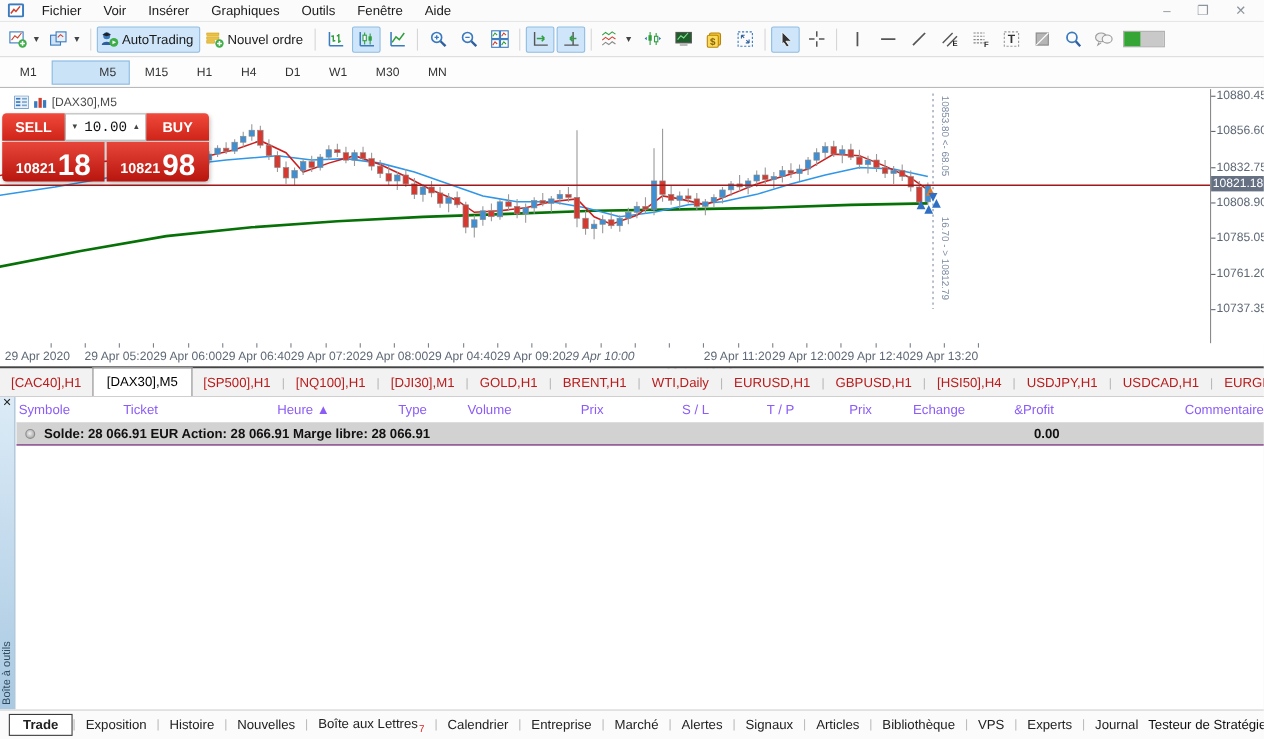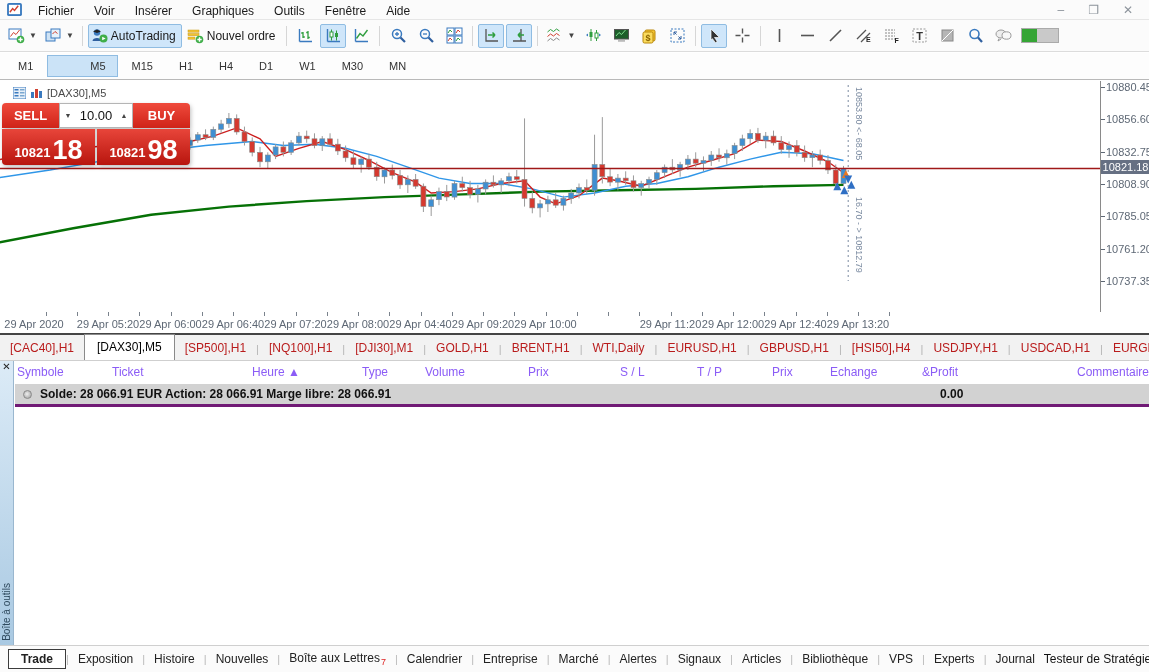--- a/index.html
+++ b/index.html
@@ -39,21 +39,21 @@
   #chart-title span{font-size:11px;color:#4a4a4a;}
   
   #tradepanel{position:absolute;left:2px;top:22px;width:188px;z-index:7;filter:drop-shadow(1px 2px 2px rgba(0,0,0,.25));}
   #tp-top{display:flex;height:25px;}
   .tp-btn{width:57px;background:linear-gradient(#ef4a3c,#cf2318);color:#fff;font-size:13px;font-weight:bold;
           display:flex;align-items:center;justify-content:center;}
   #tp-sell{border-radius:4px 0 0 0;}
   #tp-buy{border-radius:0 4px 0 0;}
   #tp-vol{width:74px;background:#fff;border:1px solid #b5b5b5;box-sizing:border-box;display:flex;align-items:center;}
   #tp-vol .spin{width:16px;font-size:7px;color:#444;text-align:center;}
-  #tp-vol .val{flex:1;font-size:13px;color:#111;text-align:center;}
+  #tp-vol .val{flex:1;font-size:13px;color:#111;text-align:center;font-family:Liberation Mono, monospace;}
   #tp-prices{display:flex;gap:2px;height:36px;margin-top:1px;}
   .tp-price{flex:1;background:linear-gradient(#e8453a,#b8150e);color:#fff;display:flex;align-items:flex-end;
             justify-content:center;padding-bottom:2px;}
   .tp-price .int{font-size:13px;font-weight:bold;margin:0 2px 3px 0;}
   .tp-price .dec{font-size:27px;font-weight:bold;line-height:25px;}
   #tp-price-sell{border-radius:0 0 0 4px;}
   #tp-price-buy{border-radius:0 0 4px 0;}
   
   #paxis{position:absolute;left:1100px;top:0;width:49px;height:231px;border-left:1px solid #8a8a8a;background:#fff;}
   .pa-label{position:absolute;left:5px;font-size:11px;color:#5e6875;white-space:nowrap;}
@@ -69,21 +69,21 @@
   #symtabs{position:absolute;left:0;top:335px;width:1149px;height:26px;background:#f2f2f2;
            display:flex;align-items:flex-end;border-bottom:1px solid #cfcfcf;box-sizing:border-box;}
   .symtab{font-size:12px;color:#b91c1c;padding:4px 10px 5px;white-space:nowrap;}
   .symtab.active{background:#fff;border:1px solid #8a8a8a;border-bottom:none;color:#000;padding:5px 12px 6px;}
   .symsep{color:#b5b5b5;font-size:11px;padding-bottom:5px;}
   
   #tablehead{position:absolute;left:15px;top:361px;width:1134px;height:23px;background:#fff;
              border-bottom:1px solid #e0e0e0;}
   .th{position:absolute;top:4px;font-size:12px;color:#8b5cf6;white-space:nowrap;}
   #balrow{position:absolute;left:15px;top:384px;width:1134px;height:20px;background:#d2d2d2;
-          border-bottom:3px solid #701a75;display:flex;align-items:center;}
+          border-bottom:1px solid #701a75;display:flex;align-items:center;}
   #balrow .sphere{width:9px;height:9px;border-radius:50%;margin:0 8px 0 8px;
                   background:radial-gradient(circle at 3px 3px,#eee,#9a9a9a);border:1px solid #8a8a8a;box-sizing:border-box;}
   #balrow .baltext{font-size:12px;font-weight:bold;color:#111;}
   #balrow .balprofit{position:absolute;left:925px;font-size:12px;font-weight:bold;color:#111;}
   
   #toolstrip{position:absolute;left:0;top:361px;width:14px;height:284px;
              background:linear-gradient(#dcebf7,#a9c9e2);border-right:1px solid #9ab7cf;box-sizing:border-box;}
   #toolstrip .close{font-size:10px;color:#222;text-align:center;line-height:12px;display:block;}
   #toolstrip .vlabel{position:absolute;bottom:4px;left:1px;writing-mode:vertical-rl;transform:rotate(180deg);
                      font-size:10px;color:#2f4a5e;white-space:nowrap;}
@@ -593,21 +593,21 @@
         <div class="t-tick" style="left: 326.75px;"></div>
         <div class="t-label" style="left: 358px;">29 Apr 08:00</div>
         <div class="t-tick" style="left: 358px;"></div>
         <div class="t-tick" style="left: 389.25px;"></div>
         <div class="t-label" style="left: 420.5px;">29 Apr 04:40</div>
         <div class="t-tick" style="left: 420.5px;"></div>
         <div class="t-tick" style="left: 451.75px;"></div>
         <div class="t-label" style="left: 483px;">29 Apr 09:20</div>
         <div class="t-tick" style="left: 483px;"></div>
         <div class="t-tick" style="left: 514.25px;"></div>
-        <div class="t-label" style="left: 545.5px;">29 Apr 10:00</div>
+        <div class="t-label" style="left: 545.5px; font-style: italic;">29 Apr 10:00</div>
         <div class="t-tick" style="left: 545.5px;"></div>
         <div class="t-tick" style="left: 576.75px;"></div>
         <div class="t-label" style="left: 636px; margin-top: 16px;">29 Apr 10:40</div>
         <div class="t-tick" style="left: 608px;"></div>
         <div class="t-tick" style="left: 639.25px;"></div>
         <div class="t-label" style="left: 670.5px;">29 Apr 11:20</div>
         <div class="t-tick" style="left: 670.5px;"></div>
         <div class="t-tick" style="left: 701.75px;"></div>
         <div class="t-label" style="left: 733px;">29 Apr 12:00</div>
         <div class="t-tick" style="left: 733px;"></div>

